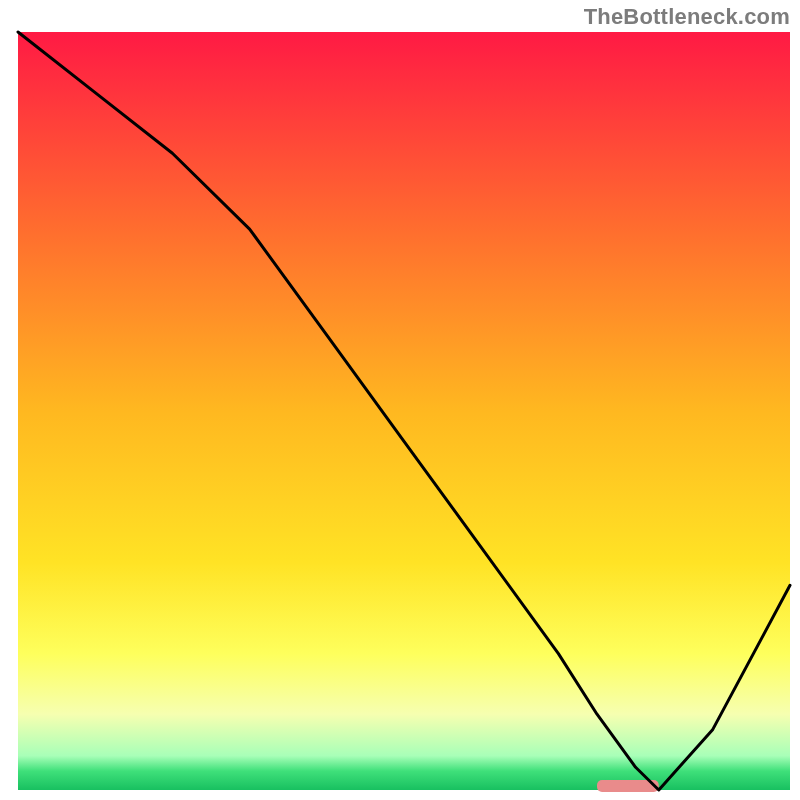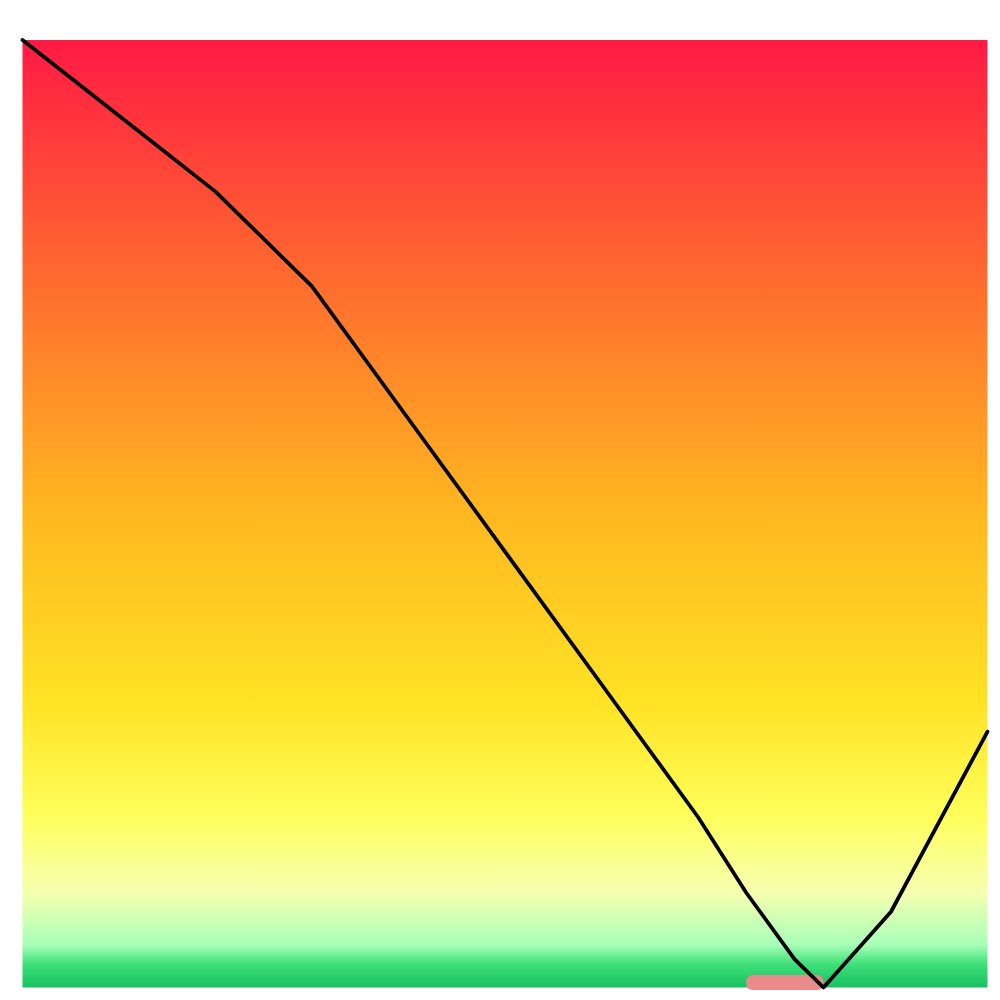--- a/index.html
+++ b/index.html
@@ -47,13 +47,14 @@
           <stop offset="90%" stop-color="#f6ffb0"></stop>
           <stop offset="95.5%" stop-color="#a8ffb8"></stop>
           <stop offset="97.5%" stop-color="#3fe07a"></stop>
           <stop offset="100%" stop-color="#18c060"></stop>
         </linearGradient>
     </defs>
     <rect id="plotRect" fill="url(#bgGrad)" x="18" y="32" width="772" height="758"></rect>
     <rect id="markerRect" rx="5" ry="5" x="597" y="780" width="61.75999999999999" height="12" fill="#e98b8b"></rect>
     <path id="curvePath" fill="none" stroke="#000" stroke-width="3" stroke-linecap="round" stroke-linejoin="round" d="M18.0 32.0 L95.2 92.6 L172.4 153.3 L249.6 229.1 L326.8 335.2 L404.0 441.3 L481.2 547.4 L558.4 653.6 L597.0 714.2 L635.6 767.3 L658.8 790.0 L712.8 729.4 L790.0 585.3"></path>
   </svg>
+  <div class="watermark">TheBottleneck.com</div>
 </div>
 
 </body></html>

